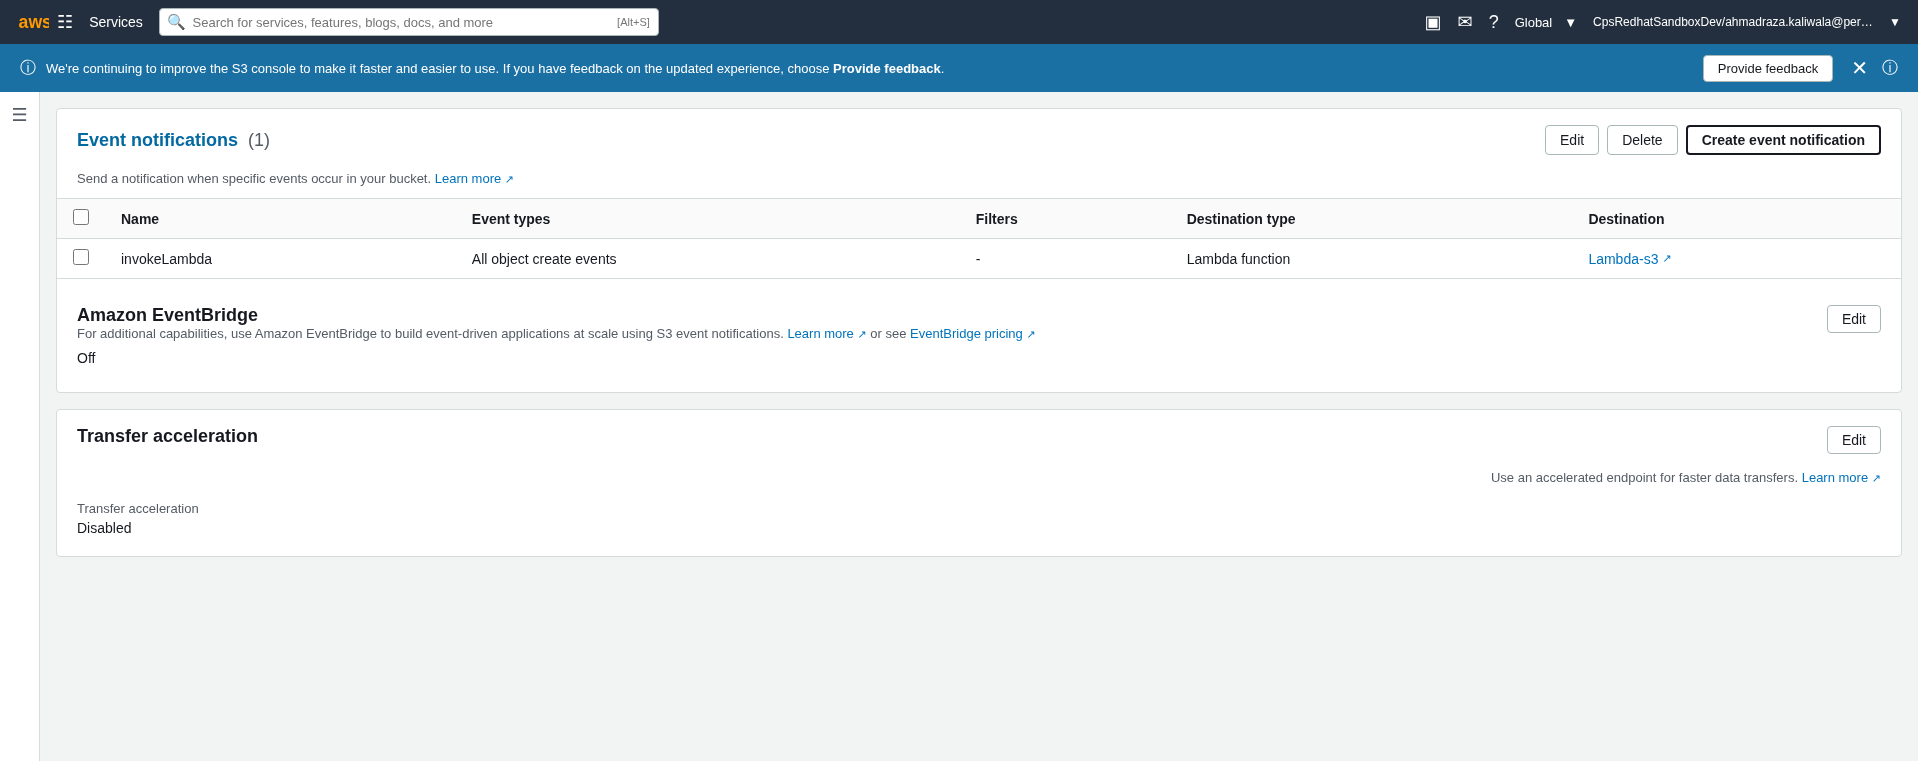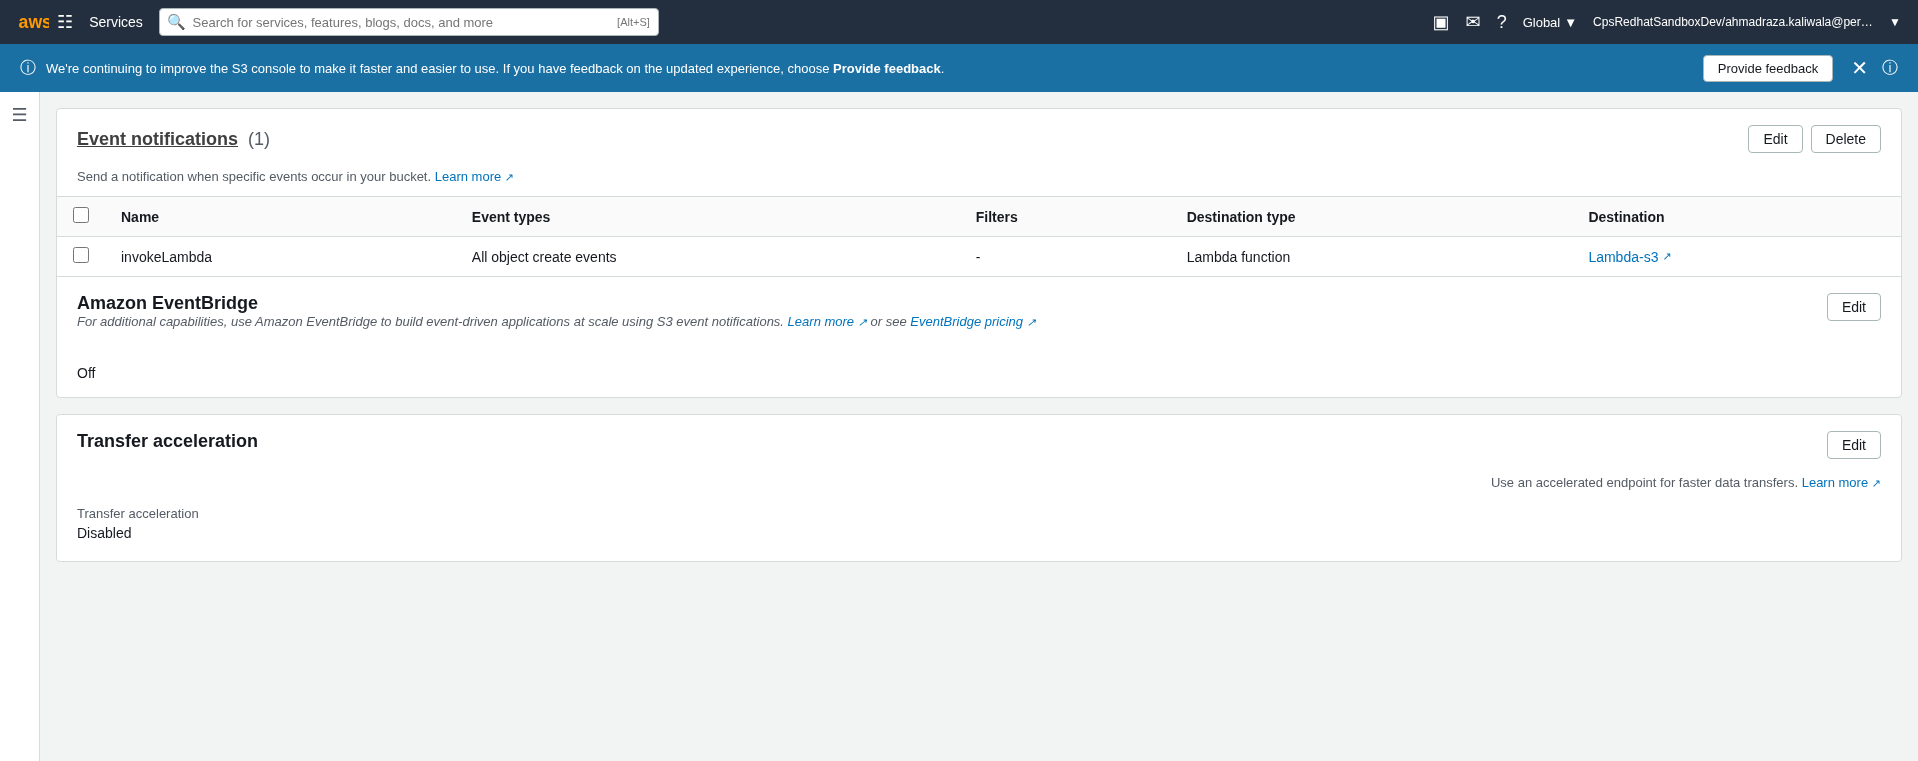--- a/index.html
+++ b/index.html
@@ -17,21 +17,21 @@
       color: #fff; font-size: 14px; cursor: pointer; padding: 4px 8px; display: flex; align-items: center; gap: 4px; white-space: nowrap;
     }
     .nav-grid-icon { color: #fff; font-size: 18px; cursor: pointer; }
     .nav-search {
       display: flex; align-items: center; background: #fff; border: 1px solid #aab7b8; border-radius: 4px; flex: 1; max-width: 500px; height: 28px; padding: 0 8px; gap: 6px;
     }
     .nav-search input { border: none; outline: none; font-size: 13px; color: #555; width: 100%; background: transparent; }
     .nav-search-shortcut { font-size: 11px; color: #777; white-space: nowrap; }
     .nav-icons { display: flex; align-items: center; gap: 16px; margin-left: auto; }
     .nav-icon { color: #fff; font-size: 18px; cursor: pointer; }
-    .nav-region { color: #fff; font-size: 13px; cursor: pointer; display: flex; align-items: flex-start; gap: 4px; }
+    .nav-region { color: #fff; font-size: 13px; cursor: pointer; display: flex; align-items: flex-start; gap: 12px; }
     .nav-user { color: #fff; font-size: 12px; cursor: pointer; max-width: 280px; overflow: hidden; text-overflow: ellipsis; white-space: nowrap; }
 
     
     .banner {
       background: #1a6fa3; color: #fff; display: flex; align-items: center; padding: 0 20px; height: 48px; gap: 10px; position: relative;
     }
     .banner-text { font-size: 13px; flex: 1; }
     .banner-bold { font-weight: bold; }
     .banner-feedback-btn {
       background: #fff; color: #16191f; border: 1px solid #aab7b8; border-radius: 4px; padding: 5px 14px; font-size: 13px; cursor: pointer; white-space: nowrap;
@@ -51,21 +51,21 @@
     .main-content { flex: 1; overflow-y: auto; padding: 0; background: #f2f3f3; }
 
     
     .section-card {
       background: #fff; border: 1px solid #d5dbdb; border-radius: 4px; margin: 16px 16px; padding: 0;
     }
 
     .section-header {
       display: flex; align-items: center; justify-content: space-between; padding: 16px 20px;
     }
-    .section-title { font-size: 18px; font-weight: bold; color: #404040; text-decoration: underline; }
+    .section-title { font-size: 18px; font-weight: bold; color: #0369a1; }
     .section-count { font-size: 18px; font-weight: normal; color: #545b64; margin-left: 6px; }
     .section-subtitle { font-size: 13px; color: #545b64; padding: 0 20px 12px 20px; }
     .section-subtitle a { color: #0073bb; text-decoration: none; }
 
     .section-actions { display: flex; gap: 8px; }
     .btn-secondary {
       background: #fff; border: 1px solid #aab7b8; border-radius: 4px; padding: 5px 14px; font-size: 14px; cursor: pointer; color: #16191f;
     }
     .btn-primary {
       background: #fff; border: 2px solid #16191f; border-radius: 4px; padding: 5px 14px; font-size: 14px; cursor: pointer; color: #16191f; font-weight: 600;
@@ -78,24 +78,24 @@
     }
     .notifications-table td {
       padding: 10px 16px; border-bottom: 1px solid #eaeded; font-size: 14px; color: #16191f; vertical-align: middle;
     }
     .notifications-table tr:last-child td { border-bottom: none; }
     .table-checkbox { width: 16px; height: 16px; cursor: pointer; }
     .destination-link { color: #0073bb; text-decoration: none; display: flex; align-items: center; gap: 4px; }
     .external-icon { font-size: 11px; }
 
     
-    .eventbridge-section { border-top: 1px solid #d5dbdb; padding: 16px 20px; }
+    .eventbridge-section { border-top: 1px solid #d5dbdb; padding: 26px 20px; }
     .eventbridge-header { display: flex; align-items: flex-start; justify-content: space-between; margin-bottom: 8px; }
     .eventbridge-title { font-size: 18px; font-weight: bold; color: #16191f; }
-    .eventbridge-desc { font-size: 13px; color: #545b64; margin-bottom: 28px; font-style: italic; }
+    .eventbridge-desc { font-size: 13px; color: #545b64; margin-bottom: 1px; }
     .eventbridge-desc a { color: #0073bb; text-decoration: none; }
     .eventbridge-field-label { font-size: 13px; color: #545b64; margin-bottom: 4px; }
     .eventbridge-field-value { font-size: 14px; color: #16191f; }
 
     
     .transfer-section { background: #fff; border: 1px solid #d5dbdb; border-radius: 4px; margin: 0 16px 8px 16px; padding: 0; }
     .transfer-header { display: flex; align-items: flex-start; justify-content: space-between; padding: 16px 20px; }
     .transfer-title { font-size: 18px; font-weight: bold; color: #16191f; }
     .transfer-desc { font-size: 13px; color: #545b64; padding: 0 20px 8px 20px; text-align: right; }
     .transfer-desc a { color: #0073bb; text-decoration: none; }
@@ -151,20 +151,21 @@
 
     <div class="section-card">
       <div class="section-header">
         <div>
           <span class="section-title">Event notifications</span>
           <span class="section-count">(1)</span>
         </div>
         <div class="section-actions">
           <button class="btn-secondary">Edit</button>
           <button class="btn-secondary">Delete</button>
+          <button class="btn-primary">Create event notification</button>
         </div>
       </div>
       <div class="section-subtitle">
         <span>Send a notification when specific events occur in your bucket.</span>
         <a href="#">Learn more</a>
         <span style="font-size:11px;color:#0073bb;">↗</span>
       </div>
 
       <table class="notifications-table">
         <thead>

